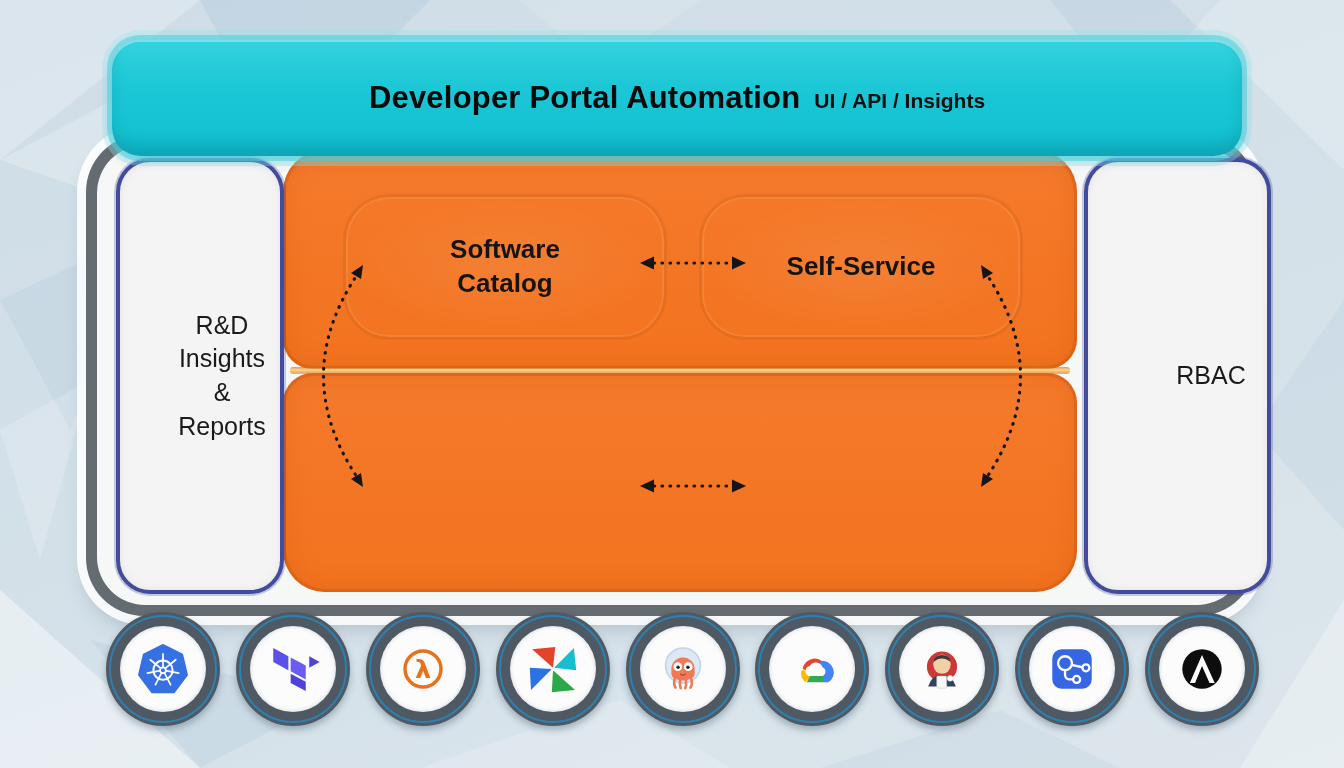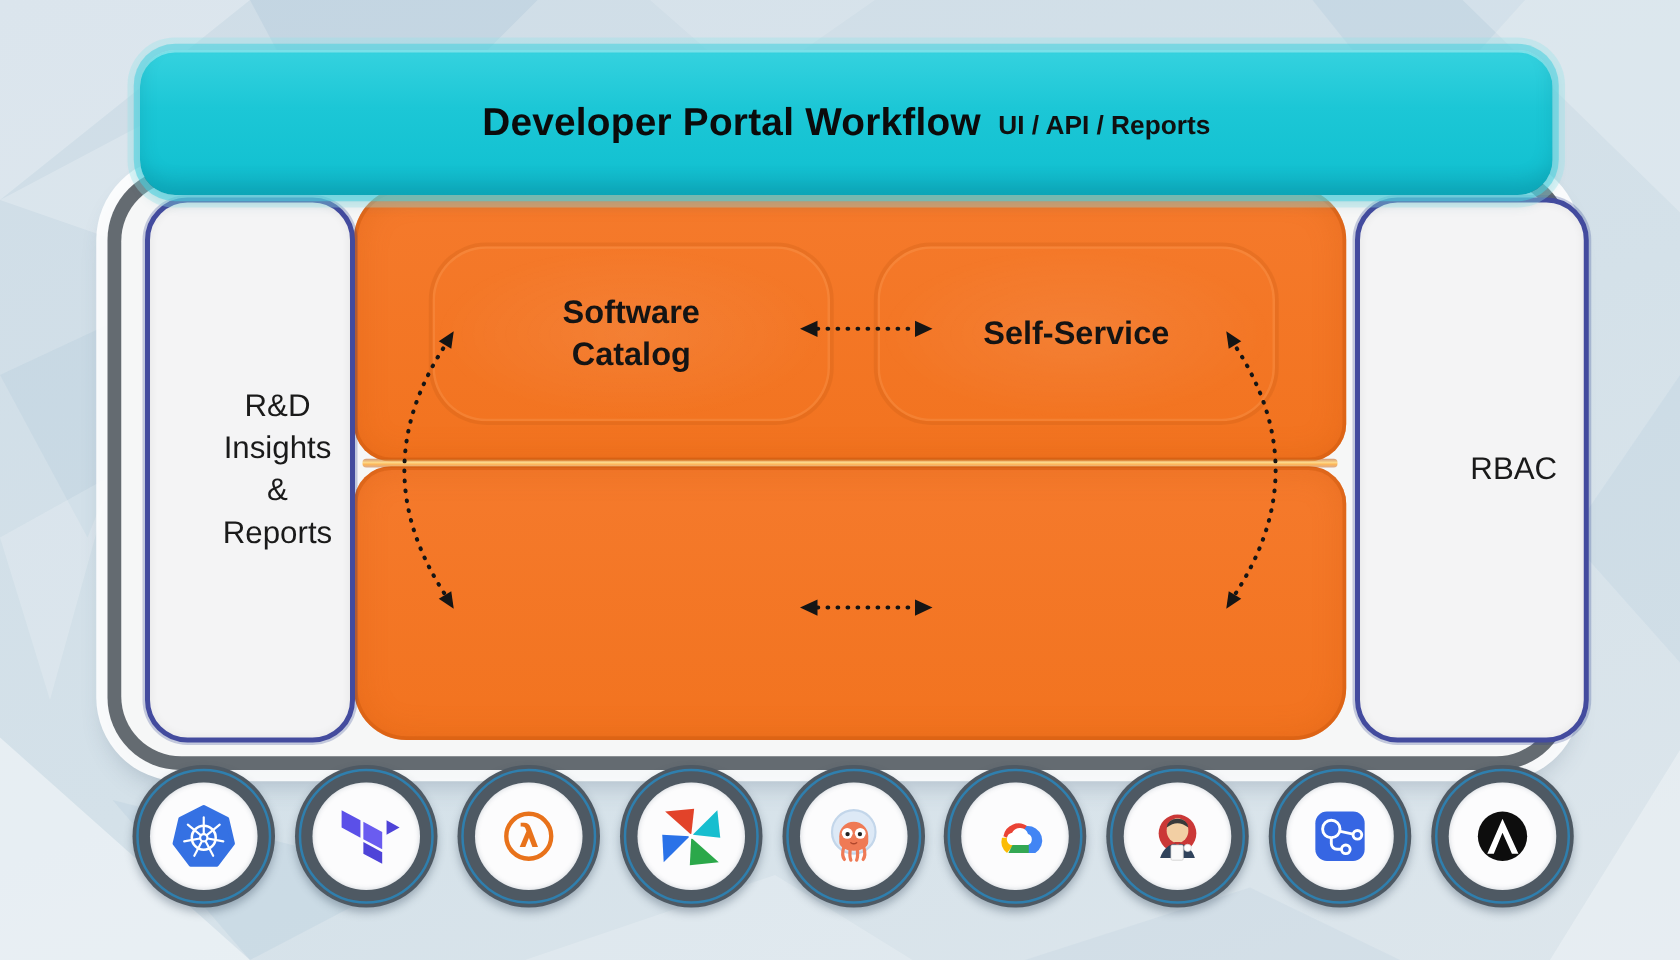--- a/index.html
+++ b/index.html
@@ -122,22 +122,22 @@
       <polygon points="640,486 654,479.5 654,492.5"></polygon>
       <polygon points="746,486 732,479.5 732,492.5"></polygon>
       <polygon points="363,265 361,279 351,273"></polygon>
       <polygon points="363,487 351,479 361,473"></polygon>
       <polygon points="981,265 983,279 993,273"></polygon>
       <polygon points="981,487 993,479 983,473"></polygon>
     </g>
   </svg>
 
   <div class="banner">
-    <span class="title">Developer Portal Workflow</span>
-    <span class="subtitle">UI / API / Reports</span>
+    <span class="title">Developer Portal Automation</span>
+    <span class="subtitle">UI / API / Insights</span>
   </div>
 
   <div class="dock">
 
     <div class="chip">
       <div class="face">
         <svg viewBox="0 0 100 100">
           <polygon points="50,10 82,26 90,60 68,89 32,89 10,60 18,26" fill="#3571E3" stroke="#3571E3" stroke-width="6" stroke-linejoin="round"></polygon>
           <g stroke="#fff" stroke-width="3" stroke-linecap="round">
             <line x1="50" y1="52" x2="50" y2="24"></line>

